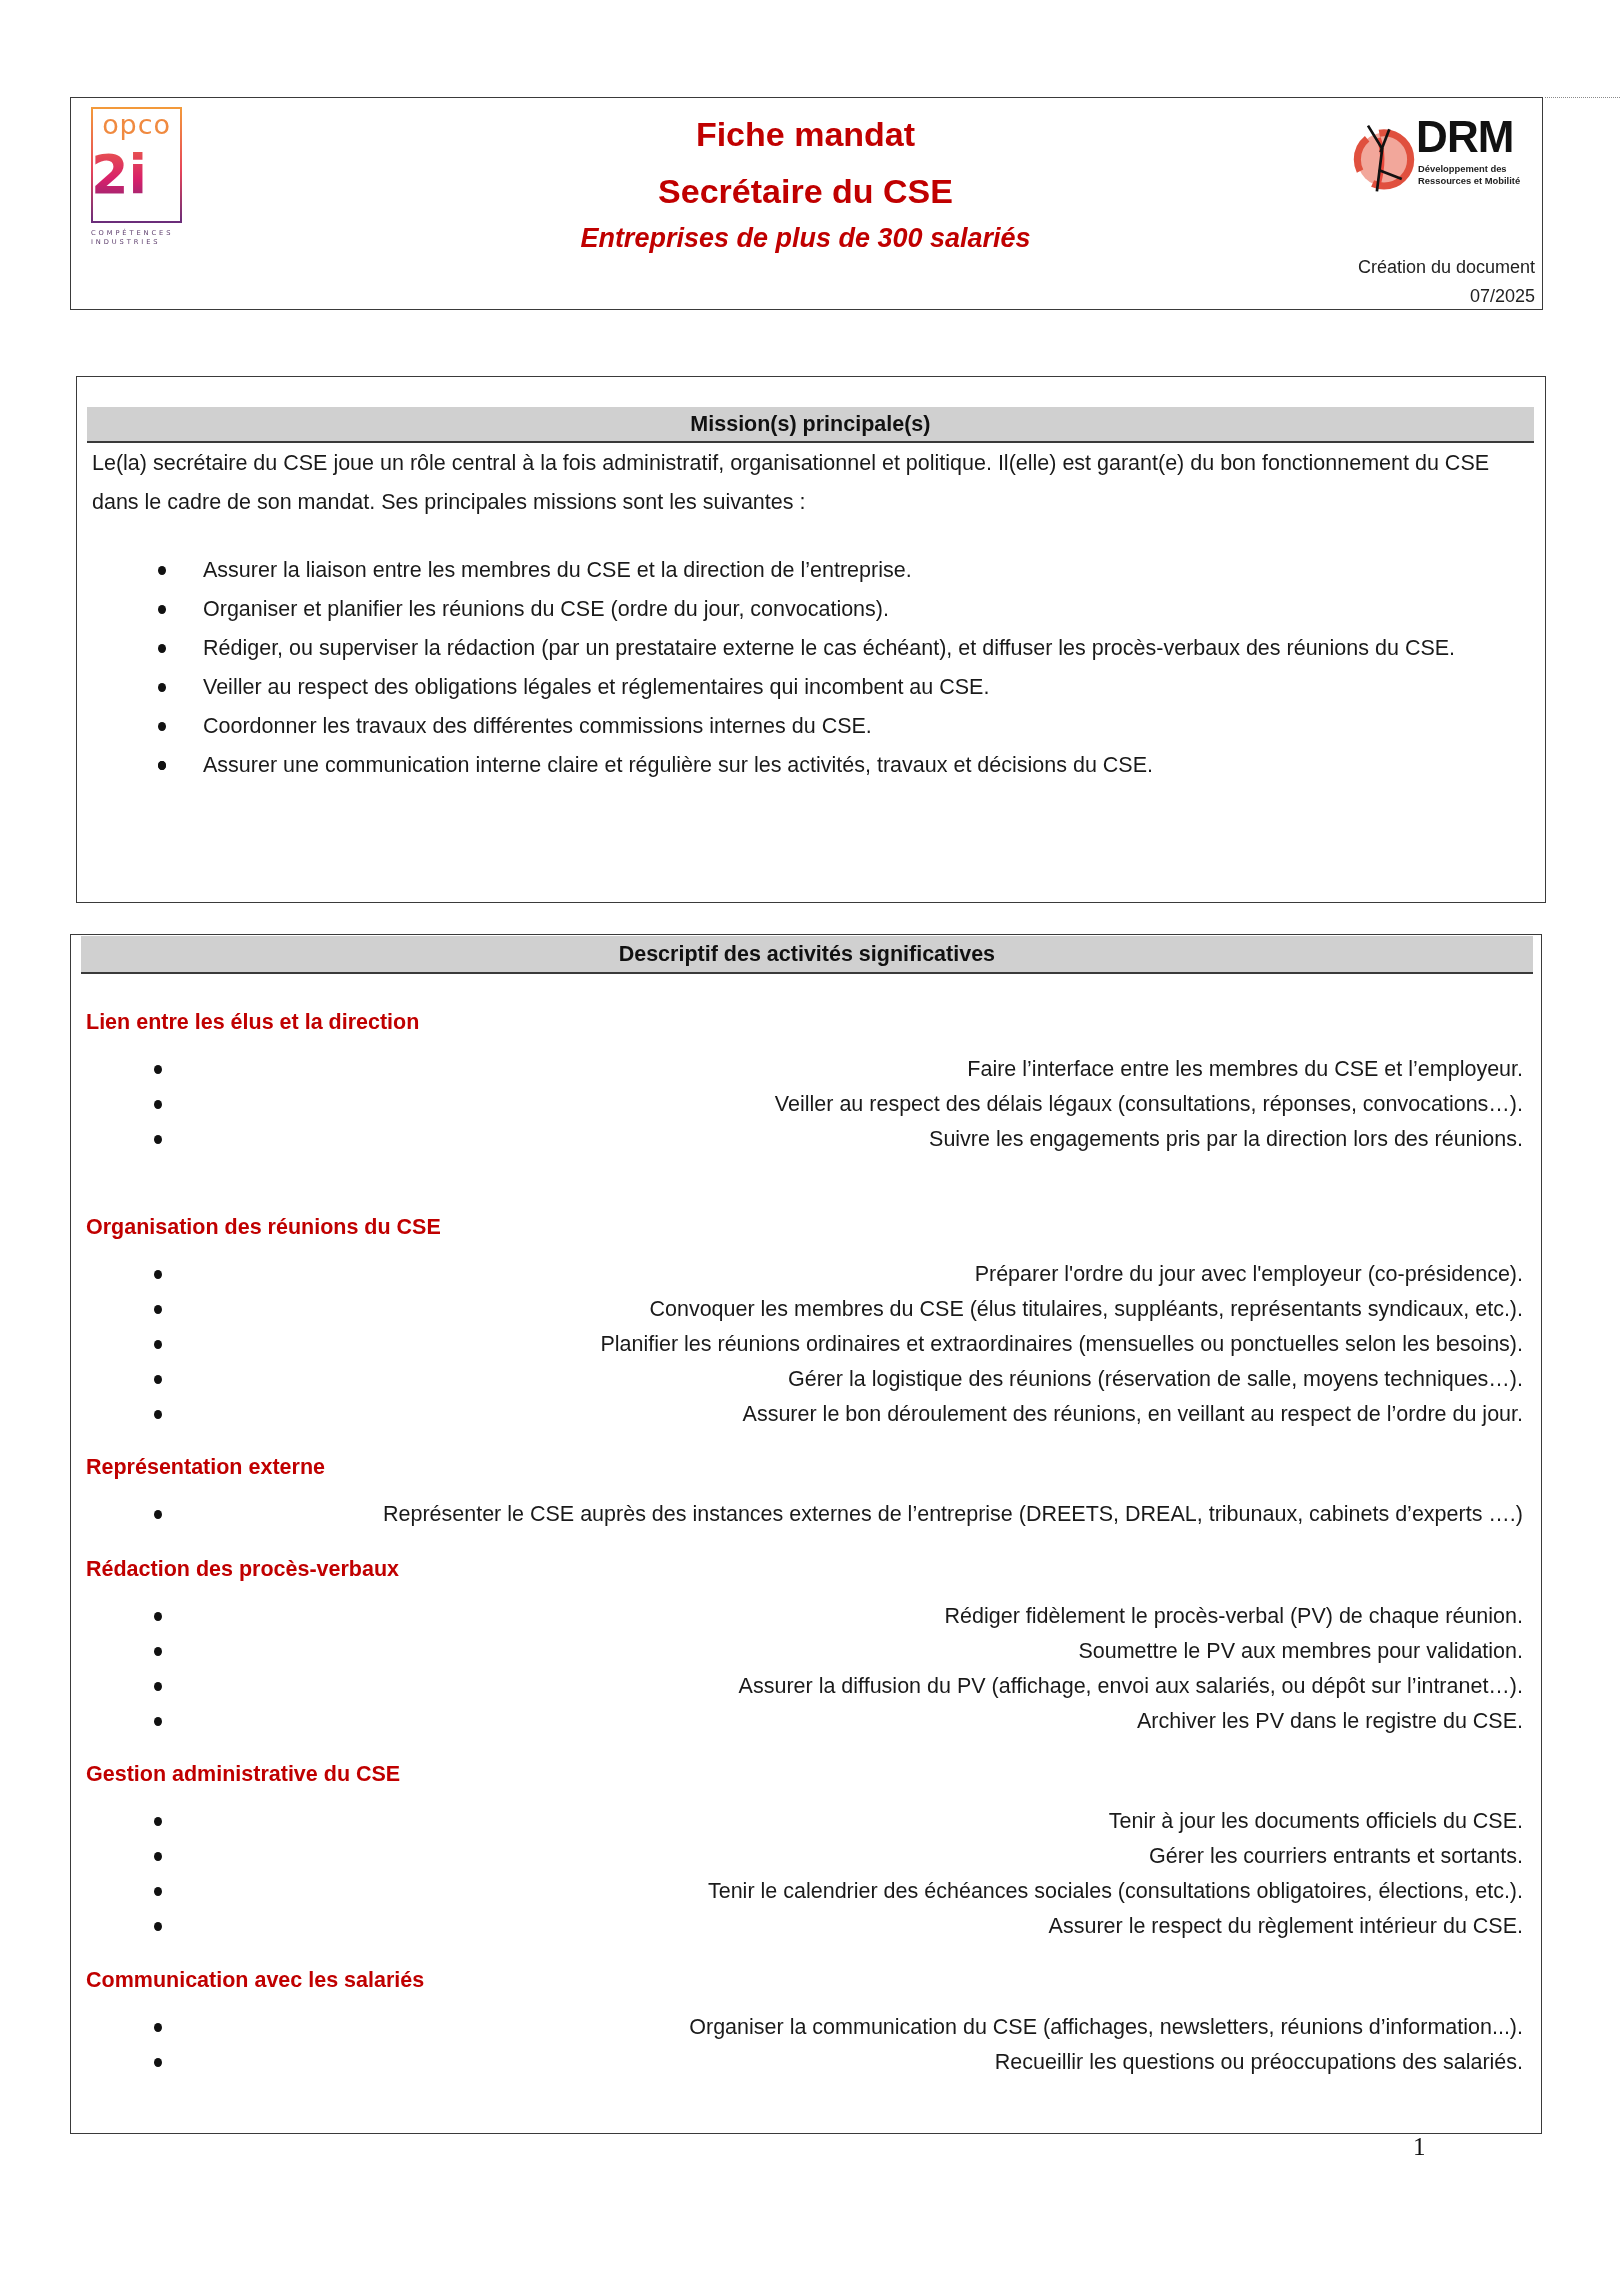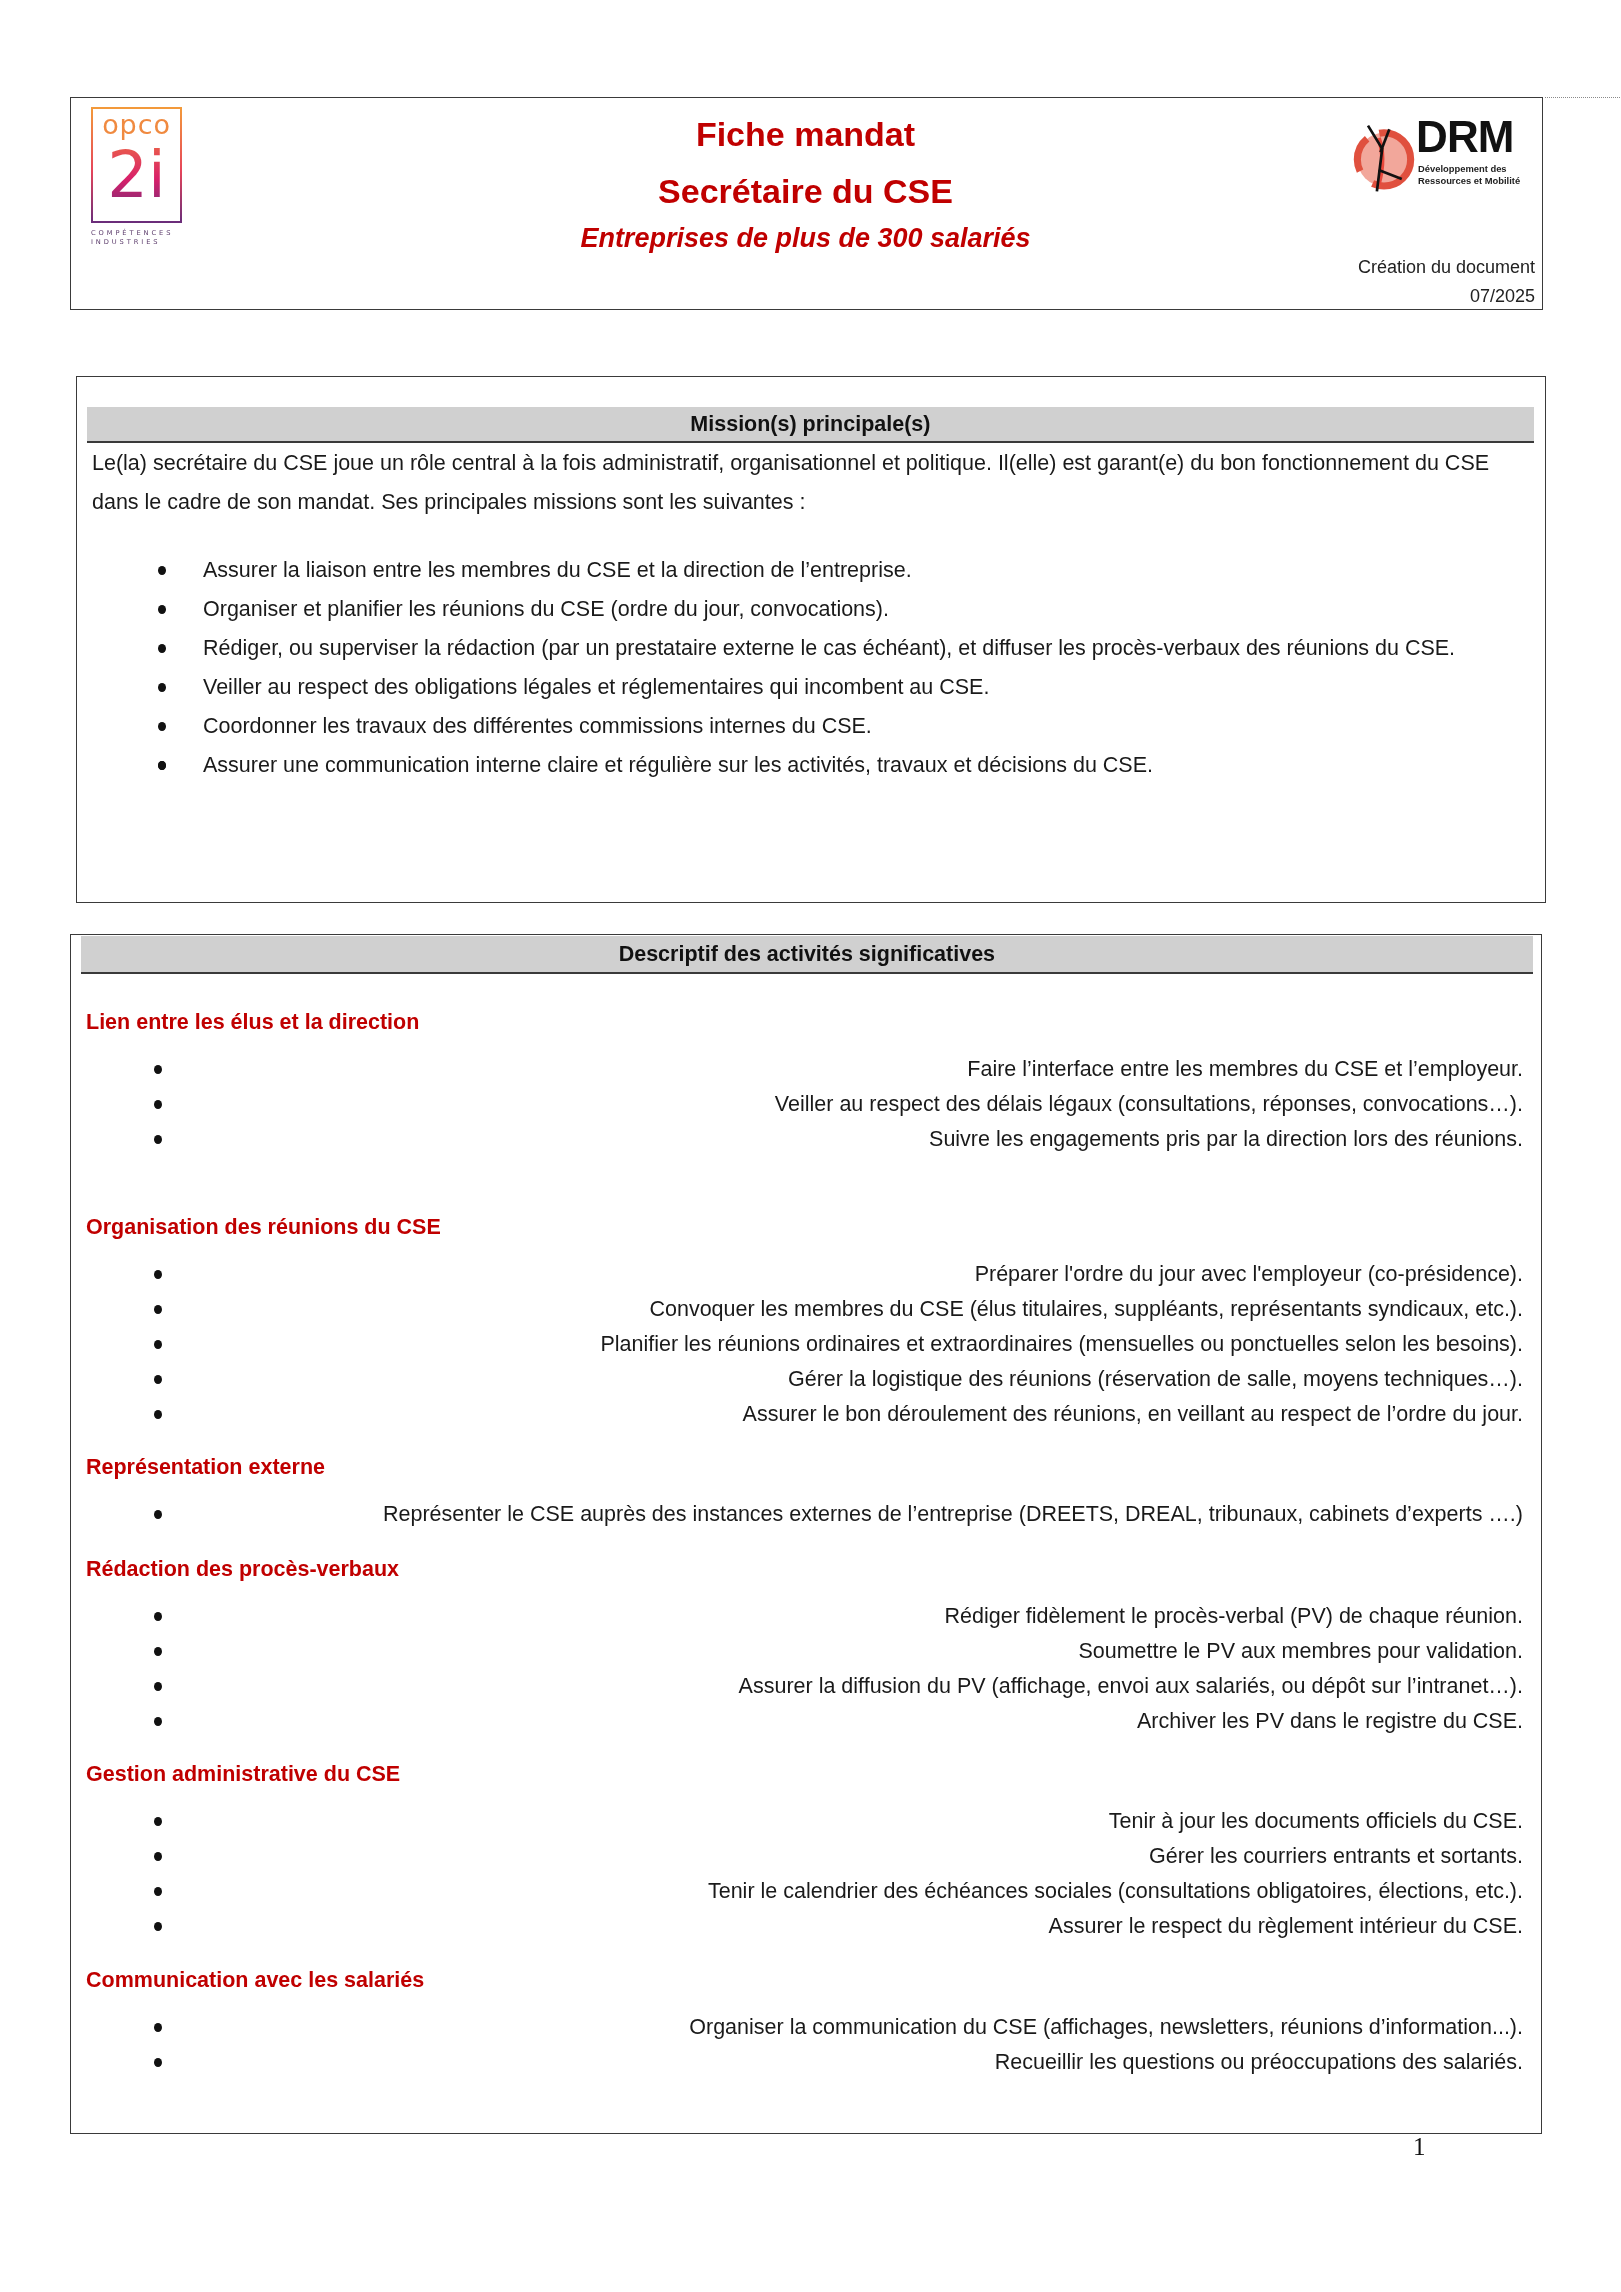--- a/index.html
+++ b/index.html
@@ -44,23 +44,22 @@
     .logo-opco .opco-text {
       position: absolute; left: 0; top: 3.6px; width: 91px;
       text-align: center;
       font-size: 27px; line-height: 27px;
       color: #f08a40;
       letter-spacing: 0.9px;
       font-family: "DejaVu Sans", sans-serif;
     }
     .logo-opco .two-i {
       position: absolute; left: 0; top: 27px; width: 91px;
-      text-align: center;
-      font-size: 64px; line-height: 82px;
-      font-weight: normal;
+      font-size: 54px; line-height: 82px;
+      font-weight: bold;
       background: linear-gradient(180deg, #f07040 0%, #d8206a 55%, #6a2d7a 100%);
       -webkit-background-clip: text;
       background-clip: text;
       color: transparent;
       font-family: "DejaVu Sans", sans-serif;
     }
     .logo-opco .sub {
       position: absolute; left: 0; width: 95px;
       font-size: 6.7px; letter-spacing: 2.9px;
       color: #5a3a6a;

